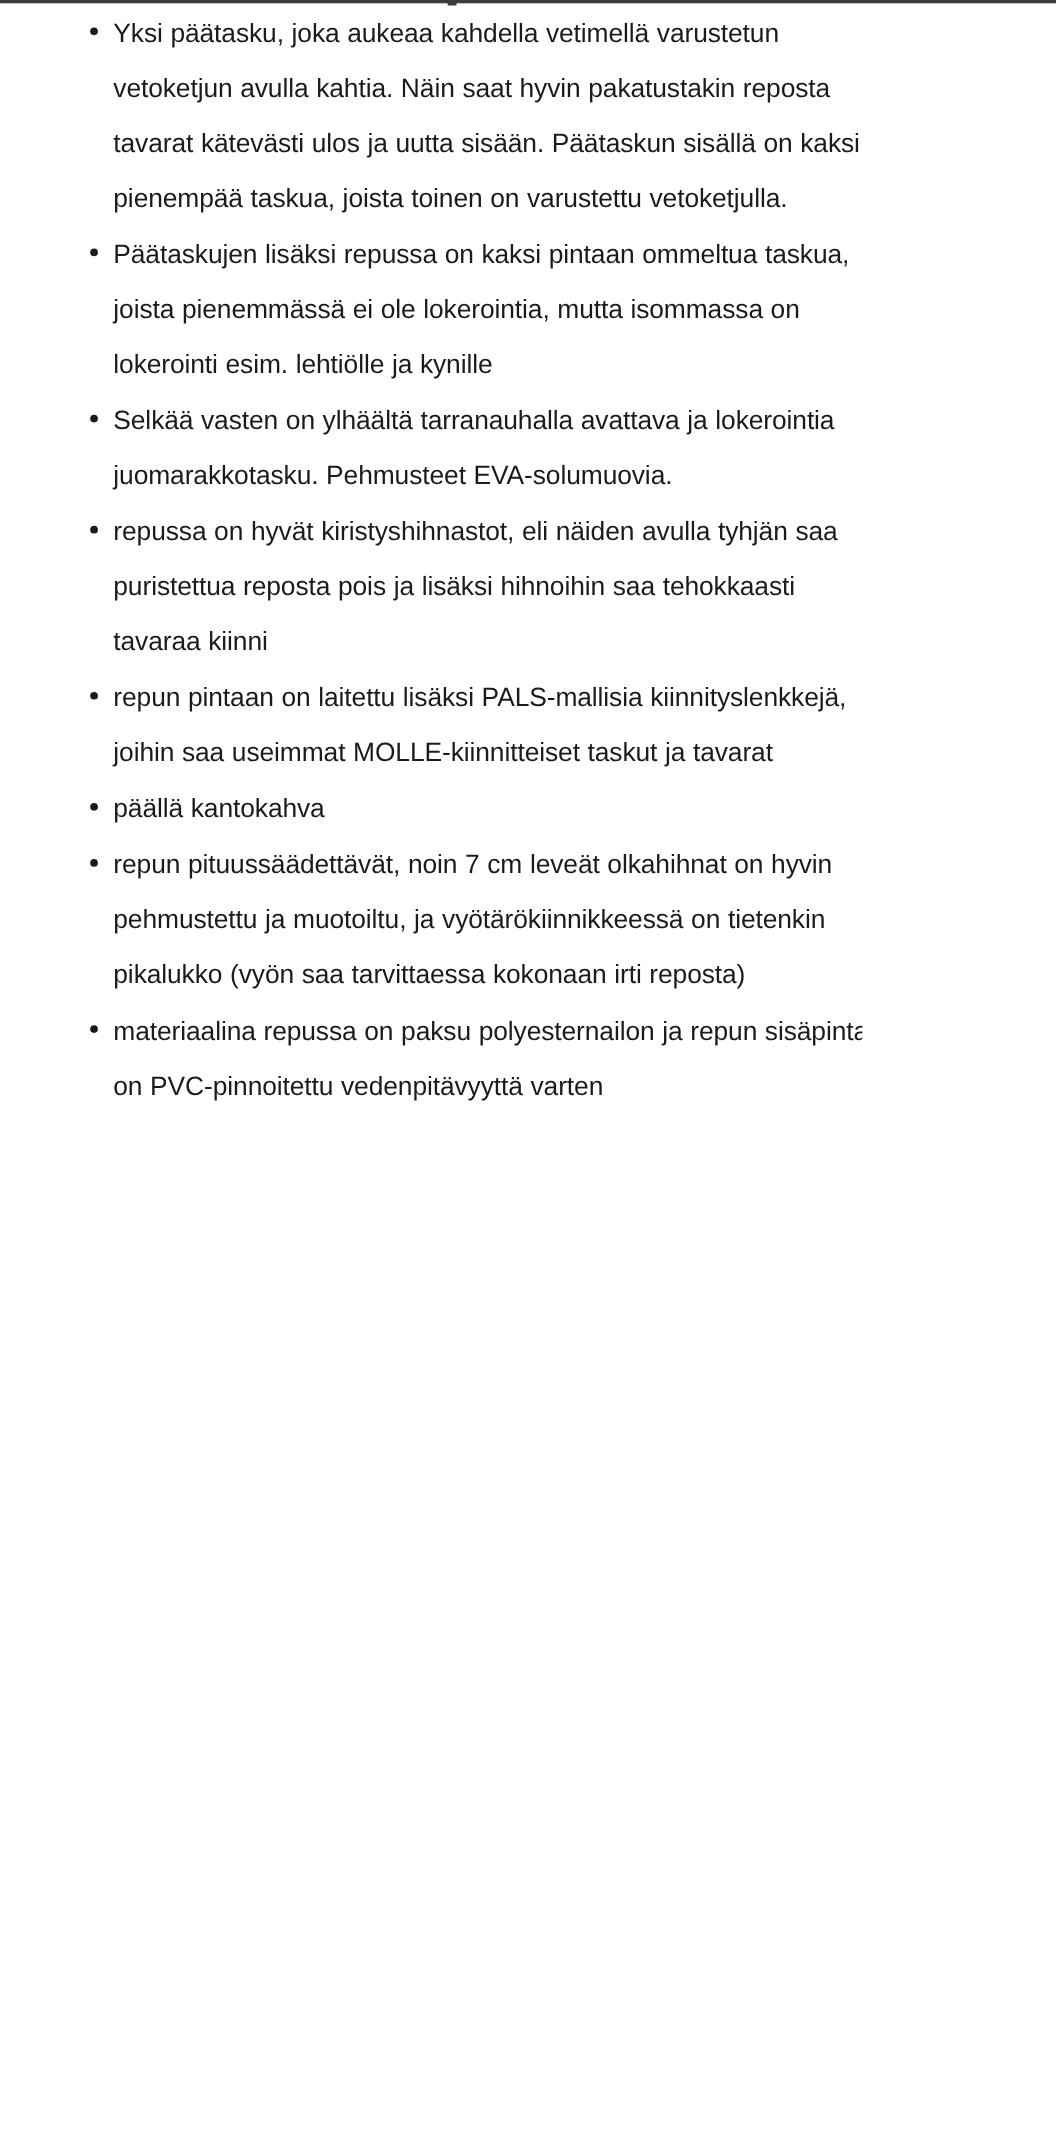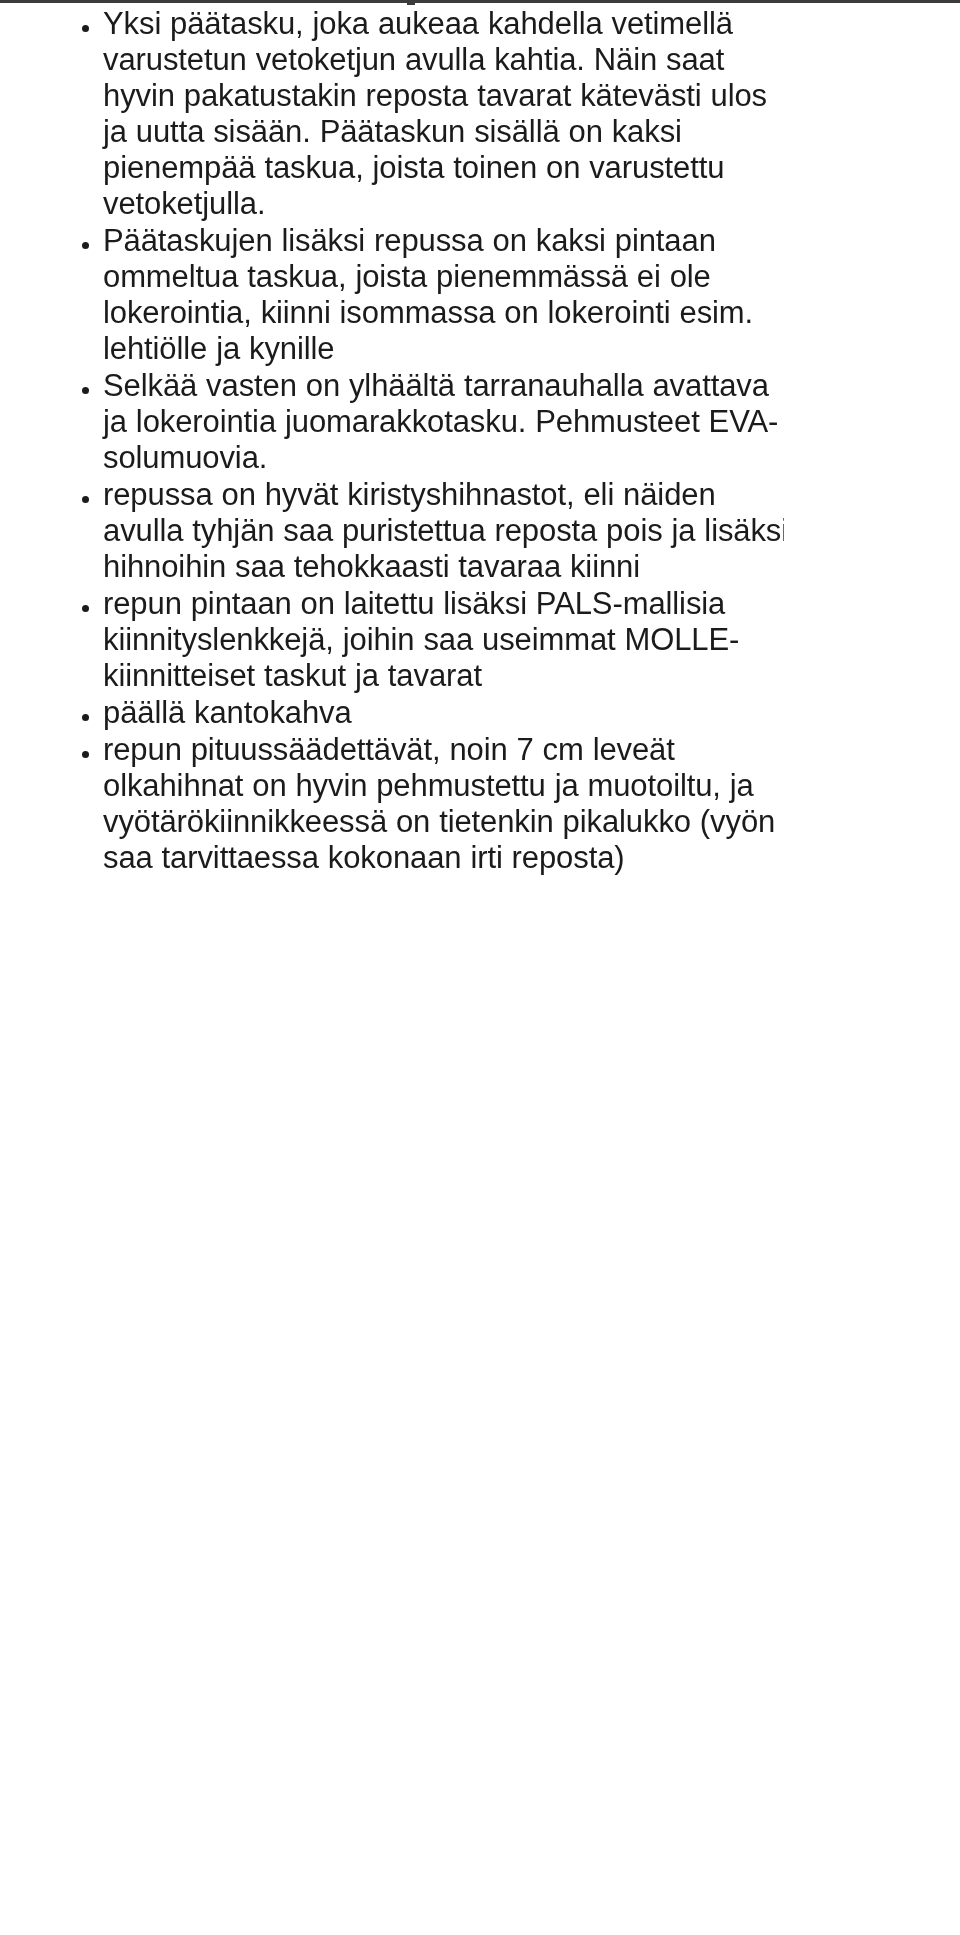--- a/index.html
+++ b/index.html
@@ -59,22 +59,22 @@
     margin: 0;
     padding: 0;
   }
 
   li.feature-item {
     position: relative;
     padding-left: 103px;
     padding-right: 0;
     margin: 0 0 1px 0;
     color: #1b1b1b;
-    font-size: 31px;
-    line-height: 36px;
+    font-size: 24px;
+    line-height: 50px;
     letter-spacing: -0.1px;
     word-spacing: 0.4px;
     white-space: normal;
     width: 790px;
     box-sizing: border-box;
   }
 
   li.feature-item .bullet {
     position: absolute;
     left: 82px;
@@ -101,21 +101,21 @@
     <ul class="feature-list">
 
       <li class="feature-item">
         <span class="bullet"></span>
         <span class="item-text">Yksi päätasku, joka aukeaa kahdella vetimellä varustetun vetoketjun avulla kahtia. Näin saat hyvin pakatustakin reposta tavarat kätevästi ulos ja uutta sisään. Päätaskun sisällä on kaksi pienempää taskua, joista toinen on varustettu vetoketjulla.</span>
       </li>
 
 
       <li class="feature-item">
         <span class="bullet"></span>
-        <span class="item-text">Päätaskujen lisäksi repussa on kaksi pintaan ommeltua taskua, joista pienemmässä ei ole lokerointia, kiinni isommassa on lokerointi esim. lehtiölle ja kynille</span>
+        <span class="item-text">Päätaskujen lisäksi repussa on kaksi pintaan ommeltua taskua, joista pienemmässä ei ole lokerointia, mutta isommassa on lokerointi esim. lehtiölle ja kynille</span>
       </li>
 
       <li class="feature-item">
         <span class="bullet"></span>
         <span class="item-text">Selkää vasten on ylhäältä tarranauhalla avattava ja lokerointia juomarakkotasku. Pehmusteet EVA-solumuovia.</span>
       </li>
 
       <li class="feature-item">
         <span class="bullet"></span>
         <span class="item-text">repussa on hyvät kiristyshihnastot, eli näiden avulla tyhjän saa puristettua reposta pois ja lisäksi hihnoihin saa tehokkaasti tavaraa kiinni</span>
@@ -129,17 +129,21 @@
       <li class="feature-item">
         <span class="bullet"></span>
         <span class="item-text">päällä kantokahva</span>
       </li>
 
       <li class="feature-item">
         <span class="bullet"></span>
         <span class="item-text">repun pituussäädettävät, noin 7 cm leveät olkahihnat on hyvin pehmustettu ja muotoiltu, ja vyötärökiinnikkeessä on tietenkin pikalukko (vyön saa tarvittaessa kokonaan irti reposta)</span>
       </li>
 
+      <li class="feature-item">
+        <span class="bullet"></span>
+        <span class="item-text">materiaalina repussa on paksu polyesternailon ja repun sisäpinta on PVC-pinnoitettu vedenpitävyyttä varten</span>
+      </li>
 
     </ul>
   </div>
 
 </div>
 
 </body></html>

